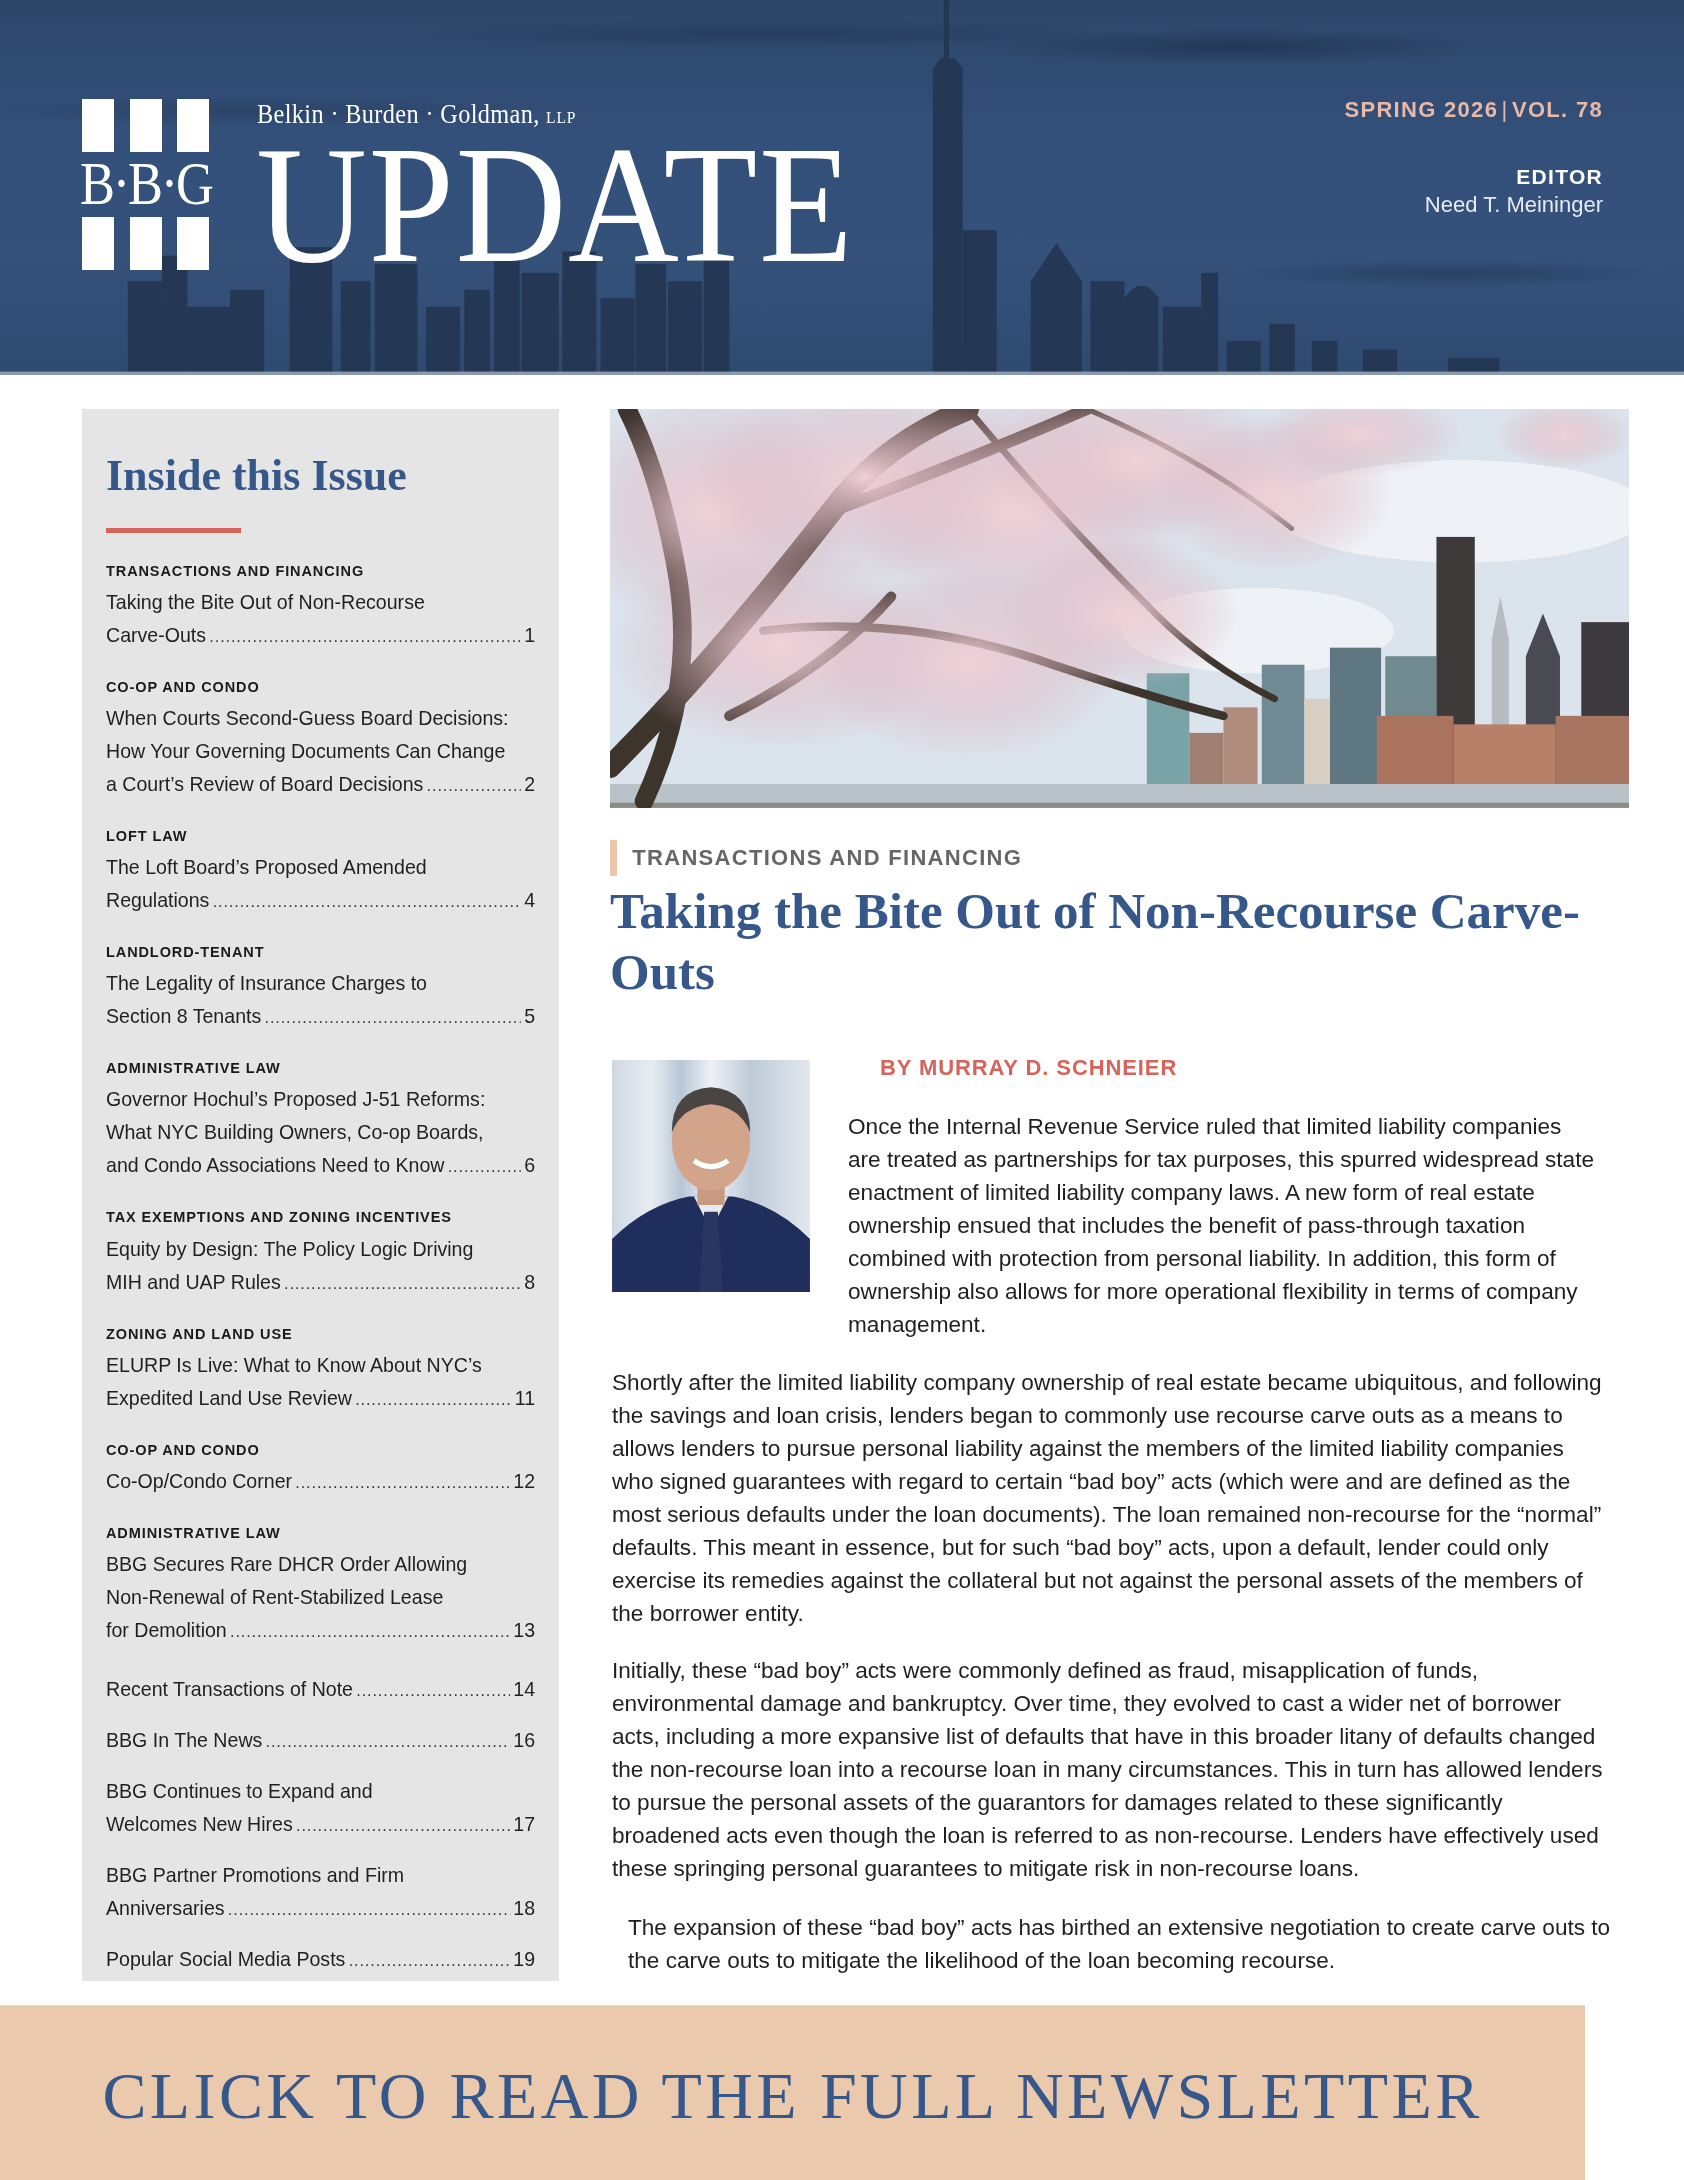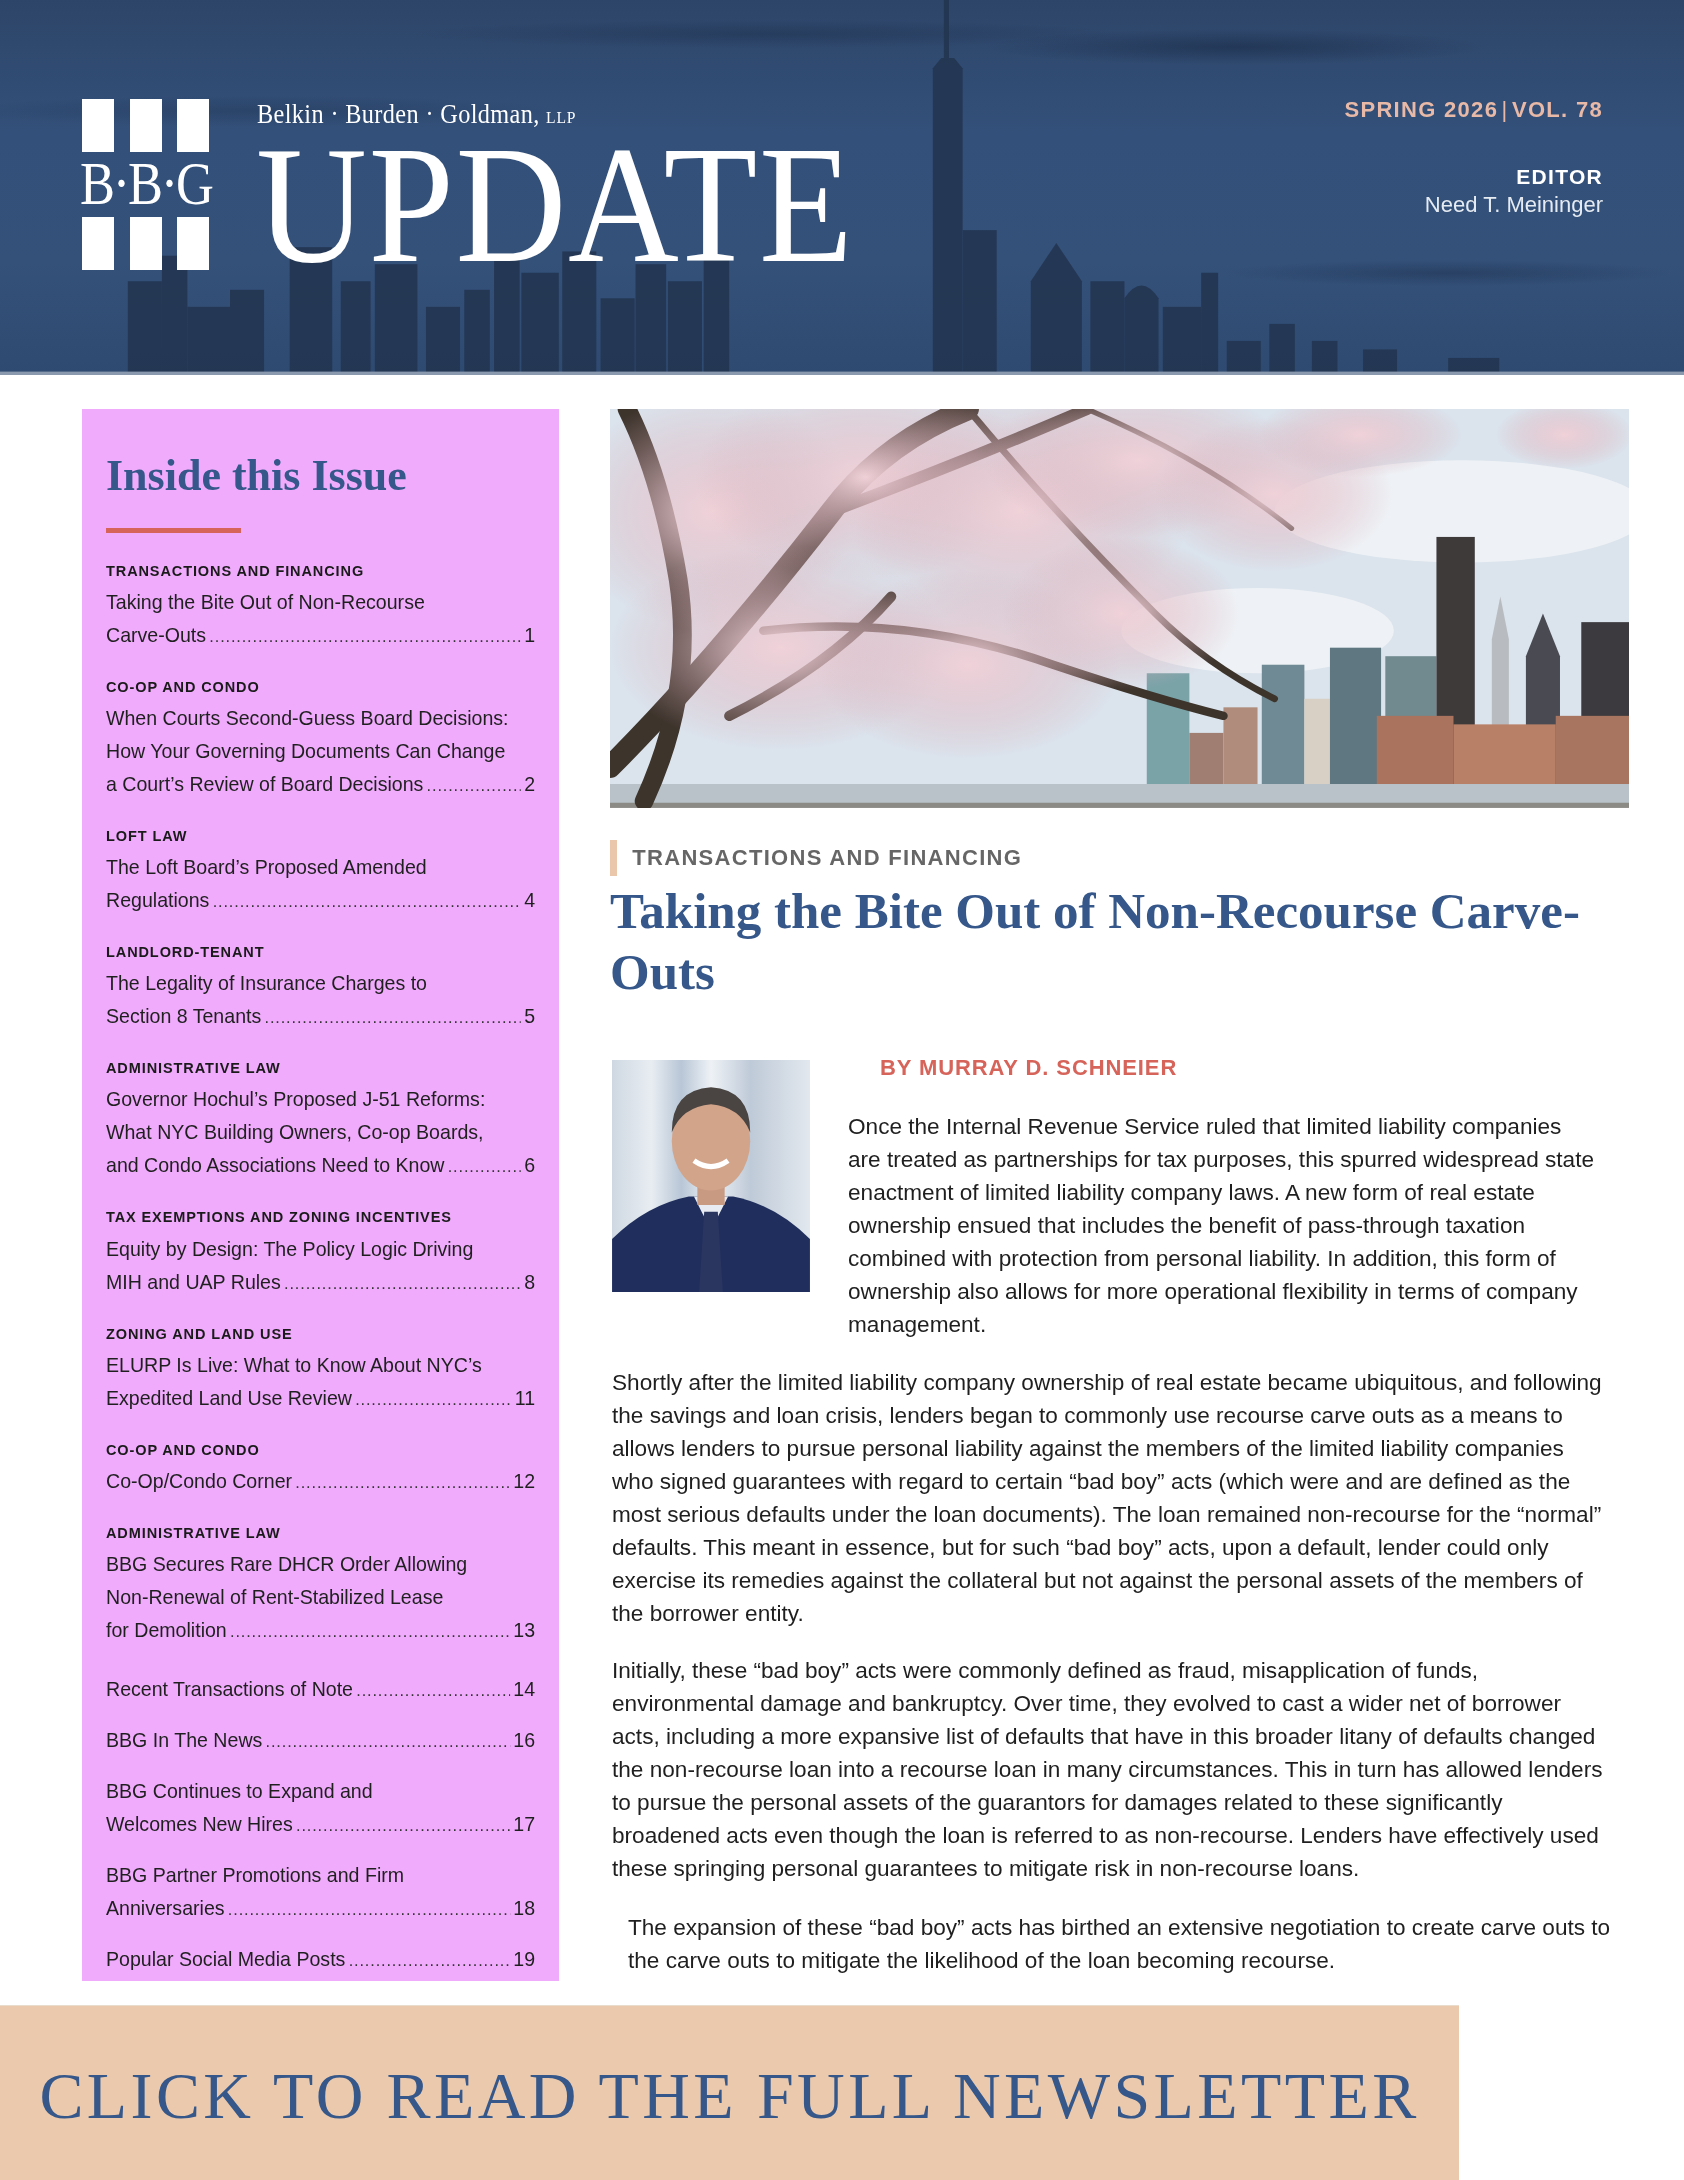--- a/index.html
+++ b/index.html
@@ -47,21 +47,21 @@
     font-family: "Liberation Sans", sans-serif;
   }
   .issue-line { color: #e8b9a6; font-size: 22px; font-weight: bold; letter-spacing: 1.3px; }
   .issue-line .sep { font-weight: normal; margin: 0 3.4px; }
   .editor-label { color: #ffffff; font-size: 21px; font-weight: bold; letter-spacing: 1.3px; margin-top: 42px; }
   .editor-name { color: #e6ebf2; font-size: 22px; margin-top: 3.4px; }
 
   
   .toc {
     position: absolute; left: 82px; top: 409px; width: 477px; height: 1572px;
-    background: #f0abfc;
+    background: #e5e5e5;
   }
   .toc-title {
     position: absolute; left: 24px; top: 41px;
     font-family: "Liberation Serif", serif; font-size: 44px; color: #35578a;
   }
   .toc-rule { position: absolute; left: 24px; top: 119px; width: 135px; height: 5.1px; background: #d6645a; }
   .toc-list { position: absolute; left: 24px; top: 153px; width: 429px; }
   .toc-entry { margin-bottom: 25px; }
   .toc-entry.plain { margin-bottom: 17px; }
   .toc-cat {
@@ -105,21 +105,21 @@
     color: #d6645a; letter-spacing: 0.9px; margin-left: 32px;
   }
   .body-text { font-size: 22.6px; line-height: 33px; color: #1f1f1f; }
   .para1 { position: absolute; left: 848px; top: 1110px; width: 750px; }
   .para2 { position: absolute; left: 612px; top: 1366px; width: 997px; }
   .para3 { position: absolute; left: 612px; top: 1654px; width: 997px; }
   .para4 { position: absolute; left: 628px; top: 1911px; width: 997px; }
 
   
   .cta {
-    position: absolute; left: 0; top: 2005px; width: 1459px; height: 175px;
+    position: absolute; left: 0; top: 2005px; width: 1585px; height: 175px;
     background: #eac9ad; border-top: 1.7px solid #e9dccd;
     display: flex; align-items: center; justify-content: center; cursor: pointer; text-align: center;
   }
   .cta-label {
     font-family: "Liberation Serif", serif; font-size: 66px; color: #35578a; letter-spacing: 3.4px;
     margin-top: 5.1px;
   }
 </style>
 </head>
 <body>

